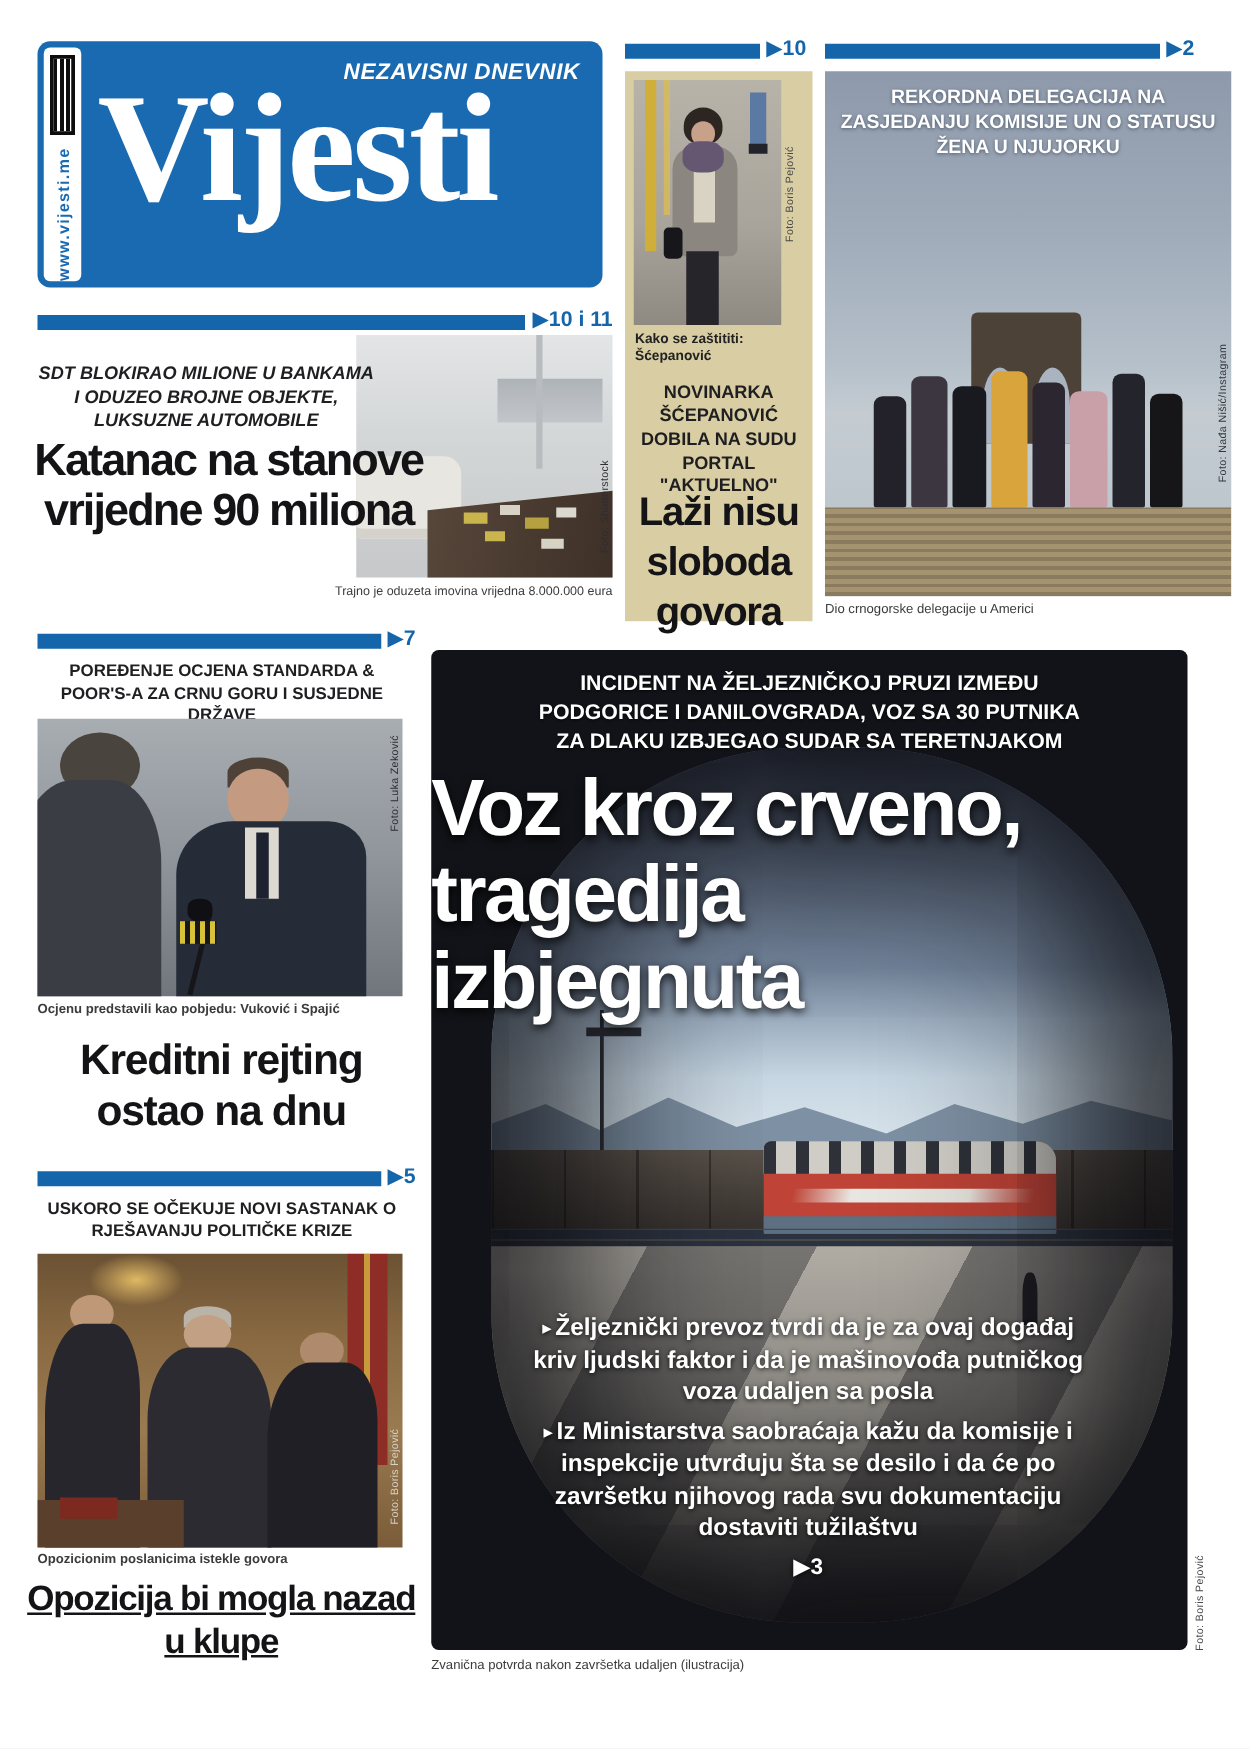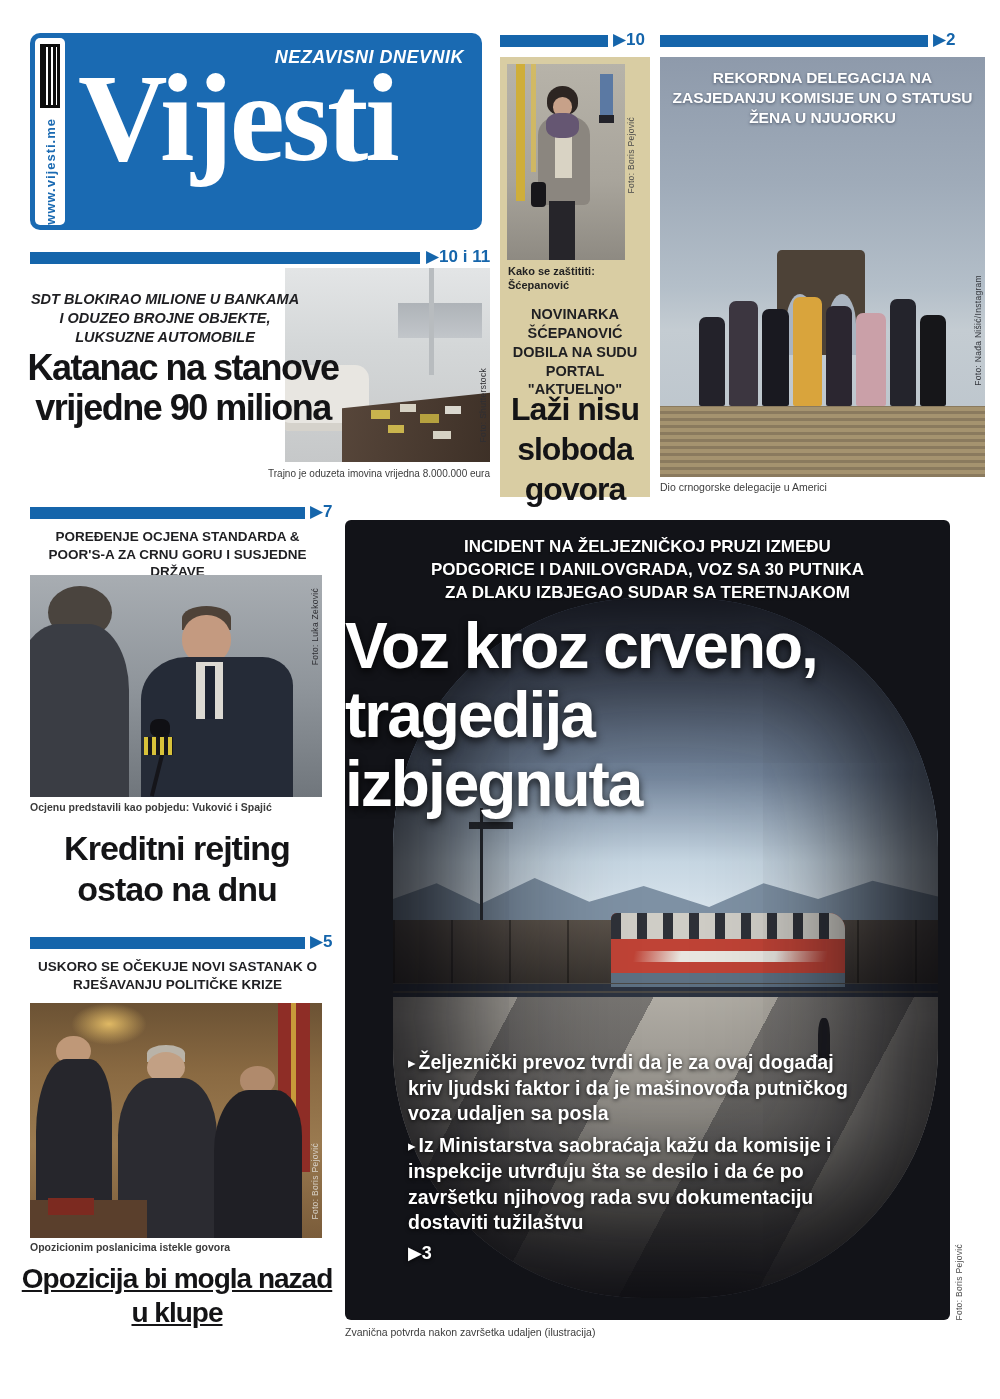--- a/index.html
+++ b/index.html
@@ -85,21 +85,21 @@
   .sc-loco { left:40%; top:45%; width:43%; height:10.5%; background:#bf4336; border-radius:6px 16px 2px 2px; }
   .sc-loco-top { left:0; top:0; width:100%; height:36%; background:repeating-linear-gradient(90deg,#2e3138 0 10px,#cfcdc6 10px 26px); border-radius:6px 16px 0 0; }
   .sc-loco-stripe { left:0; top:52%; width:100%; height:14%; background:linear-gradient(100deg,rgba(232,230,224,0) 10%,#e8e6e0 30%,#e8e6e0 70%,rgba(232,230,224,0) 92%); }
   .sc-loco-bot { left:0; bottom:0; width:100%; height:18%; background:#5d7082; }
   .sc-tracks { left:0; top:55%; width:100%; height:4%; background:repeating-linear-gradient(0deg,#4a4845 0 2px,rgba(0,0,0,0) 2px 9px); }
   .sc-ground { left:0; top:57%; width:100%; height:43%;
     background:repeating-linear-gradient(118deg,rgba(25,25,30,0) 0 110px,rgba(25,25,30,.38) 110px 230px),linear-gradient(180deg,#b0aca4 0%,#8e8b85 40%,#5b5955 75%,#37363a 100%); }
   .sc-person { left:78%; top:60%; width:2.2%; height:6%; background:#1d1d22; border-radius:40% 40% 0 0; }
   .sc-vig { left:0; top:0; width:100%; height:100%; box-shadow:inset 0 0 150px 70px rgba(8,8,12,.92); }
   .main-head { position:absolute; left:0; top:92px; width:100%; text-align:left; color:#fff; font-weight:bold; font-size:64px; line-height:1.08; letter-spacing:-2px; z-index:6; text-shadow:0 3px 8px rgba(0,0,0,.85); }
-  .main-bullets { position:absolute; left:63px; top:530px; width:455px; color:#fff; font-weight:bold; font-size:19.5px; line-height:1.32; z-index:6; text-shadow:0 1px 4px rgba(0,0,0,.85); }
+  .main-bullets { position:absolute; left:74px; top:530px; width:455px; text-align:center; color:#fff; font-weight:bold; font-size:19.5px; line-height:1.32; z-index:6; text-shadow:0 1px 4px rgba(0,0,0,.85); }
   .main-bullets .b { margin-bottom:6px; }
   .b-arrow { font-size:15px; margin-right:3px; position:relative; top:-1px; }
   .main-marker { margin-top:6px; color:#fff; font-weight:bold; font-size:18px; }
   .main-cap { left:345px; top:1326px; }
 
   
   .bar-mid   { left:500px; top:35px; width:108px; }
   .mk-mid    { left:613px; top:29px; }
   .bar-right { left:660px; top:35px; width:268px; }
   .mk-right  { left:933px; top:29px; }

